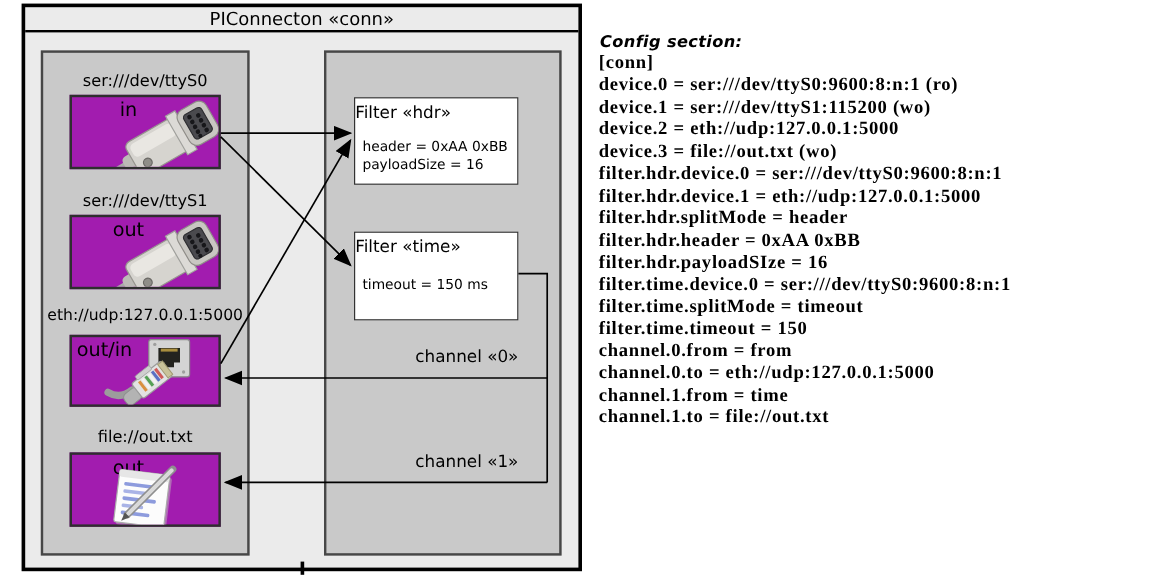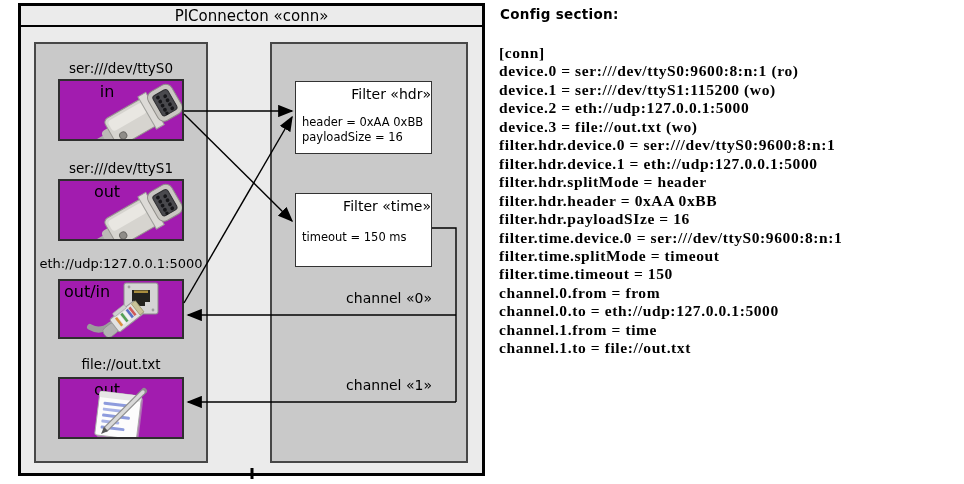--- a/index.html
+++ b/index.html
@@ -42,34 +42,34 @@
   .dev-dir {
     position:absolute; top:1px; left:0; right:28px; text-align:center;
     font-size:16px;
   }
   .dev-dir.left { left:4px; right:auto; text-align:left; }
 
   .filter-box {
     position:absolute; left:23px; width:137px;
     background:#fff; border:1.5px solid #333;
   }
-  .filter-title { position:absolute; top:4px; left:0; right:0; text-align:right; font-size:14px;padding-left:20px; }
+  .filter-title { position:absolute; top:4px; left:0; right:0; text-align:left; font-size:14px; }
   .filter-attrs { position:absolute; left:6px; top:33px; font-size:11.5px; line-height:14.5px; white-space:nowrap; }
   .channel-label { position:absolute; right:34px; font-size:14px; white-space:nowrap; }
 
   
   svg.wires { position:absolute; left:0; top:0; width:964px; height:484px; pointer-events:none; }
 
   
   .config {
     position:absolute; left:484px; top:6px; width:480px;
   }
   .config-heading {
-    position:absolute; left:1px; top:0;
-    font-size:13.5px; font-weight:700; letter-spacing:.3px;
+    position:absolute; left:1px; top:21px;
+    font-size:13.5px; font-weight:700; letter-spacing:.3px;font-style:italic;
   }
   .config-body { position:absolute; left:0; top:38px; width:480px; }
   .cfg-line {
     font-family:Liberation Serif, serif;
     font-weight:700; font-size:15.5px; line-height:18.45px;
     letter-spacing:.6px; white-space:nowrap;
   }
 </style>
 </head>
 <body>

